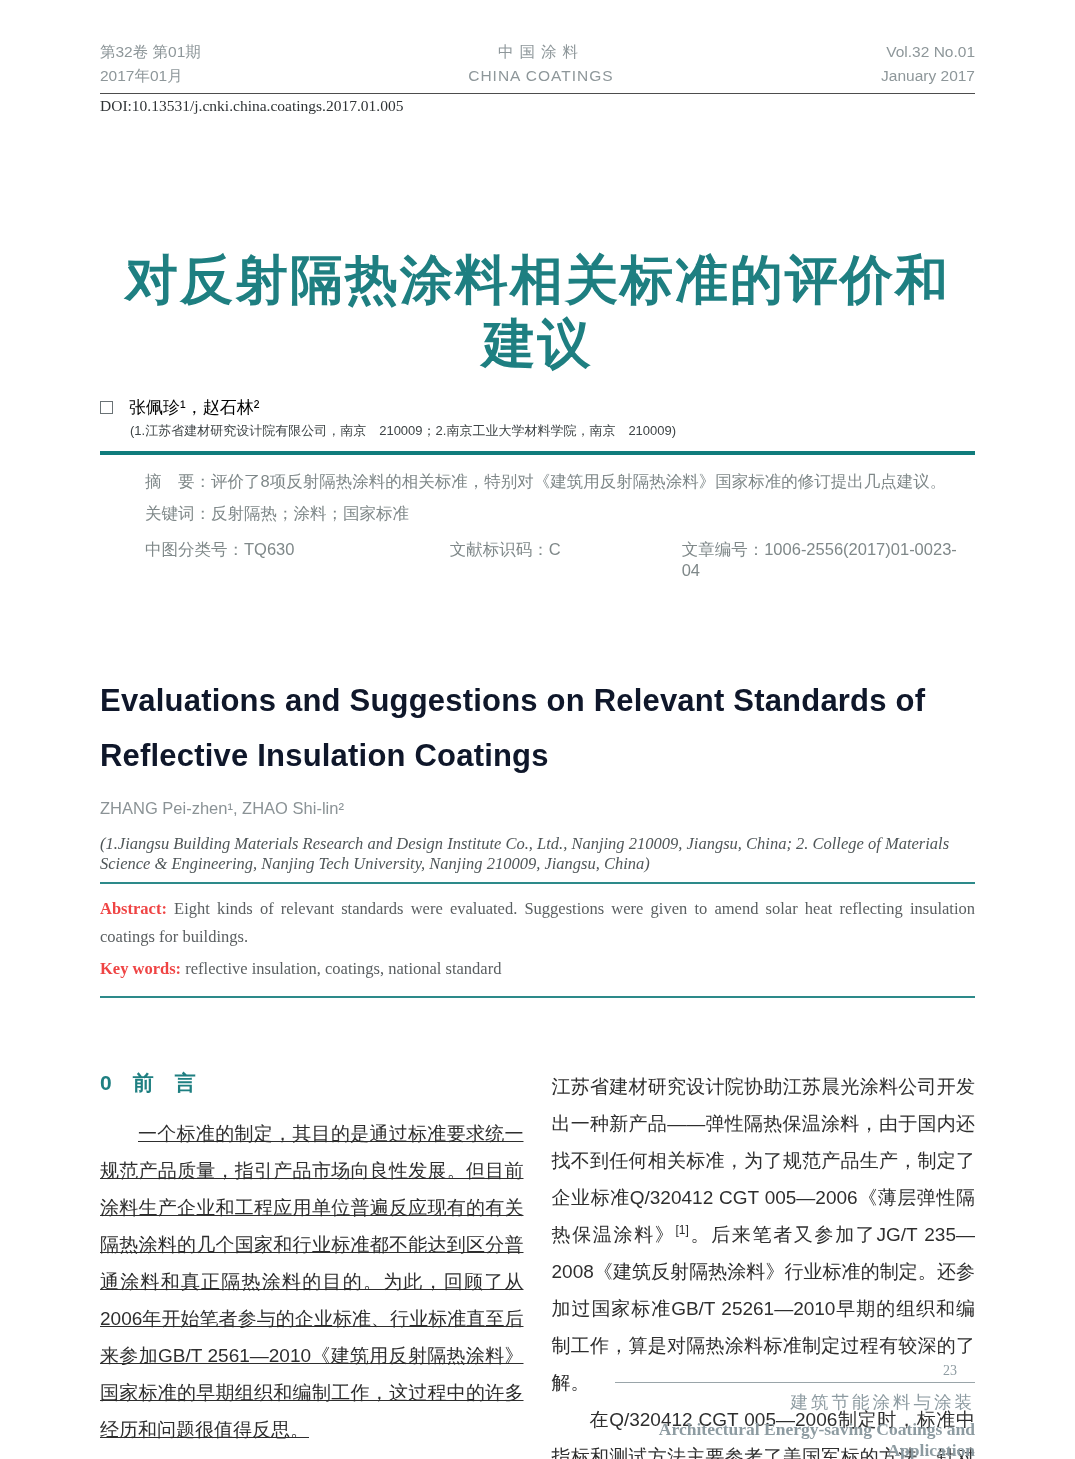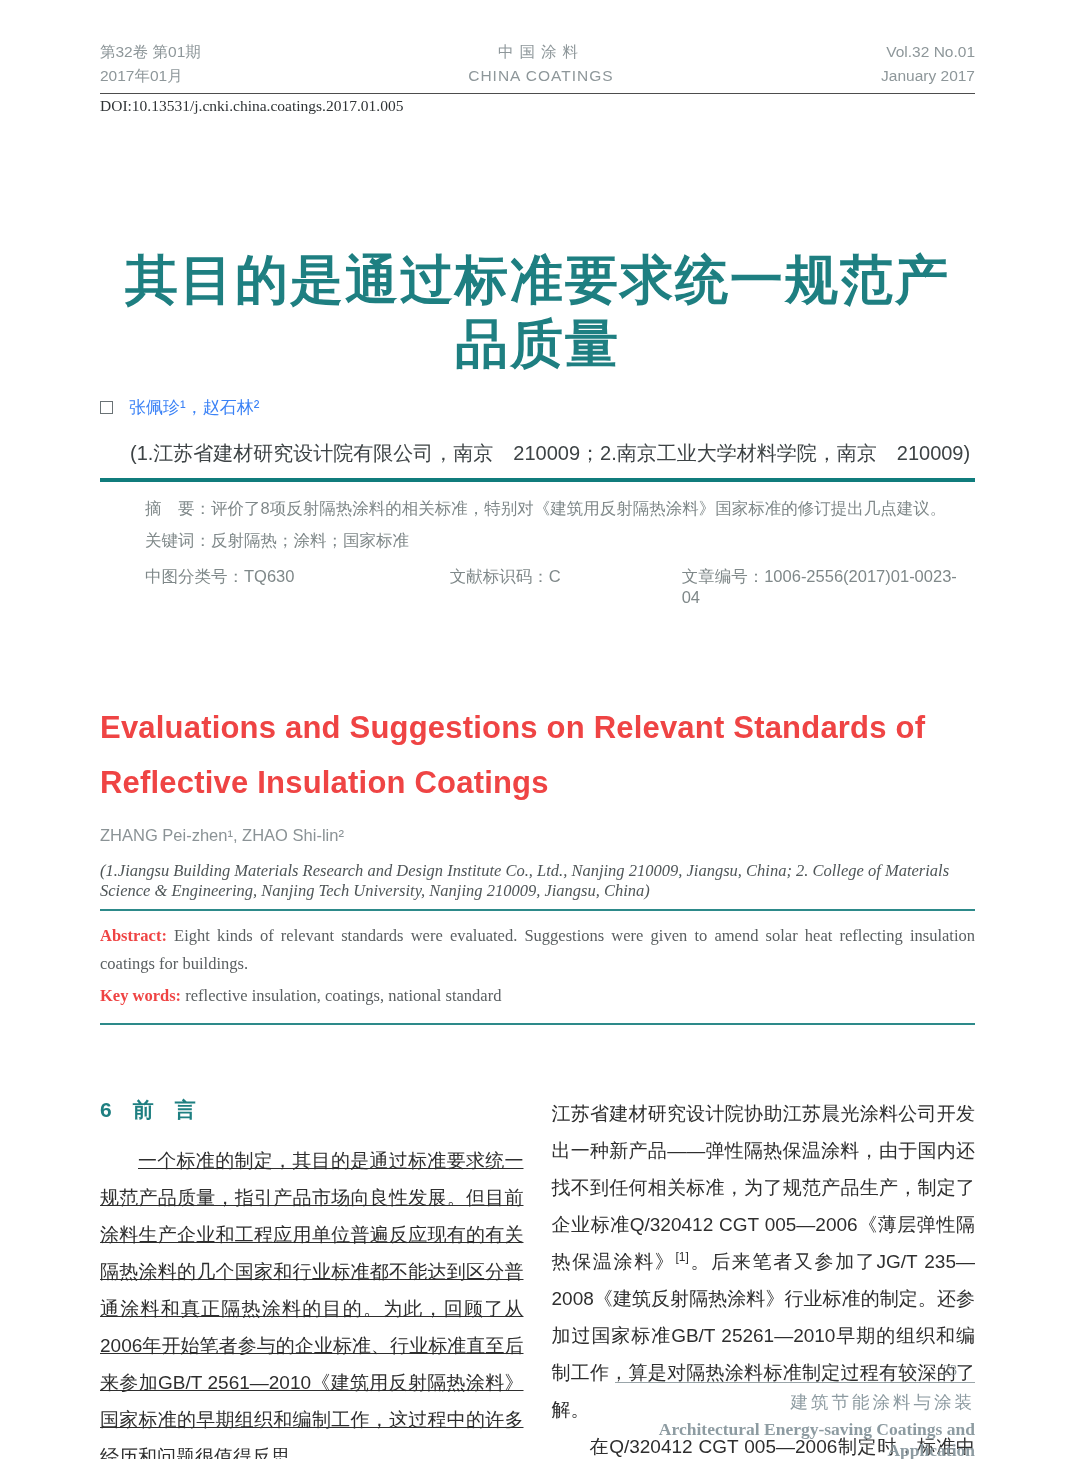--- a/index.html
+++ b/index.html
@@ -43,35 +43,35 @@
     text-align: center;
     font-size: 53px;
     font-weight: bold;
     color: #1e7f81;
     letter-spacing: 2px;
     line-height: 64px;
   }
   .authors-row {
     margin-top: 20px;
     font-size: 17px;
-    color: #3b82f6;
+    color: #000000;
     display: flex;
     align-items: center;
   }
   .author-marker {
     display: inline-block;
     width: 13px;
     height: 13px;
     border: 1.5px solid #6a7275;
     margin-right: 16px;
   }
   .affil-cn {
-    margin-top: 21px;
+    margin-top: 3px;
     margin-left: 30px;
-    font-size: 20px;
+    font-size: 13px;
     color: #3d4345;
   }
   .rule-thick { height: 4px; background: #107c7c; margin-top: 11px; }
 
   
   .abs-cn {
     margin-top: 13px;
     padding-left: 45px;
     color: #7f8889;
     font-size: 16.5px;
@@ -86,21 +86,21 @@
     font-size: 16.5px;
   }
   .clc-item1 { width: 305px; }
   .clc-item2 { width: 232px; }
 
   
   .title-en {
     margin-top: 93px;
     font-size: 31px;
     font-weight: bold;
-    color: #ef4444;
+    color: #0f172a;
     line-height: 55px;
     letter-spacing: 0.2px;
   }
   .authors-en {
     margin-top: 16px;
     color: #8b9396;
     font-size: 16.5px;
   }
   .affil-en {
     margin-top: 16px;
@@ -185,21 +185,21 @@
         <div>CHINA COATINGS</div>
       </div>
       <div class="jh-right">
         <div>Vol.32 No.01</div>
         <div>January 2017</div>
       </div>
     </div>
     <div class="header-rule"></div>
     <div class="doi-line">DOI:10.13531/j.cnki.china.coatings.2017.01.005</div>
 
-    <h1 class="title-cn">其目的是通过标准要求统一规范产品质量</h1>
+    <h1 class="title-cn">对反射隔热涂料相关标准的评价和建议</h1>
 
     <div class="authors-row">
       <span class="author-marker"></span>
       <span>张佩珍¹，赵石林²</span>
     </div>
     <div class="affil-cn">(1.江苏省建材研究设计院有限公司，南京　210009；2.南京工业大学材料学院，南京　210009)</div>
 
     <div class="rule-thick"></div>
 
     <div class="abs-cn">
@@ -227,21 +227,21 @@
       <span class="lbl">Abstract:</span><span> Eight kinds of relevant standards were evaluated. Suggestions were given to amend solar heat reflecting insulation coatings for buildings.</span>
     </div>
     <div class="abs-en kw-en">
       <span class="lbl">Key words:</span><span> reflective insulation, coatings, national standard</span>
     </div>
 
     <div class="rule-thin2"></div>
 
     <div class="body-cols">
       <div class="col">
-        <div class="sec-heading">6　前　言</div>
+        <div class="sec-heading">0　前　言</div>
         <p class="body-para indent">一个标准的制定，其目的是通过标准要求统一规范产品质量，指引产品市场向良性发展。但目前涂料生产企业和工程应用单位普遍反应现有的有关隔热涂料的几个国家和行业标准都不能达到区分普通涂料和真正隔热涂料的目的。为此，回顾了从2006年开始笔者参与的企业标准、行业标准直至后来参加GB/T 2561—2010《建筑用反射隔热涂料》国家标准的早期组织和编制工作，这过程中的许多经历和问题很值得反思。</p>
 
       </div>
 
       <div class="col">
         <p class="body-para"><span>江苏省建材研究设计院协助江苏晨光涂料公司开发出一种新产品——弹性隔热保温涂料，由于国内还找不到任何相关标准，为了规范产品生产，制定了企业标准Q/320412 CGT 005—2006《薄层弹性隔热保温涂料》</span><sup>[1]</sup><span>。后来笔者又参加了JG/T 235—2008《建筑反射隔热涂料》行业标准的制定。还参加过国家标准GB/T 25261—2010早期的组织和编制工作，算是对隔热涂料标准制定过程有较深的了解。</span></p>
         <p class="body-para indent">在Q/320412 CGT 005—2006制定时，标准中指标和测试方法主要参考了美国军标的方法。针对隔热性能提出的3个指标是：热反射率(可见光区≥85%，近红外区≥80%)、导热系数[≤0.10 W/(m·K)]、隔热指数(≥60%)。为了能较准确地测定温差，该标准参考了在</p>
       </div>
     </div>
 

